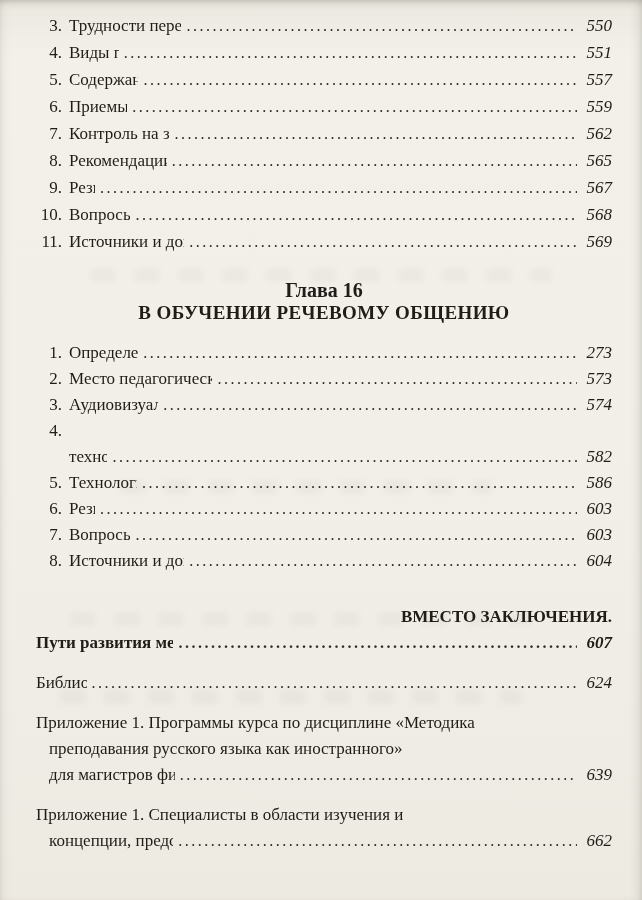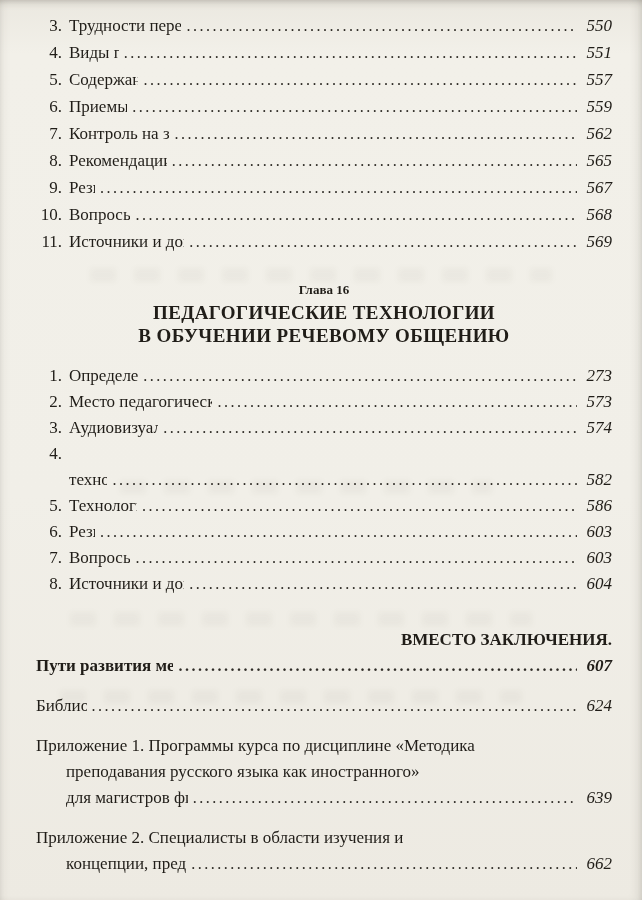--- a/index.html
+++ b/index.html
@@ -30,32 +30,32 @@
 
   .toc { position: relative; }
   .toc-top { line-height: 27px; }
   .toc-chapter { line-height: 26px; margin-top: 16px; }
   .toc-back { line-height: 26px; margin-top: 30px; }
   .toc-back .toc-entry { margin-bottom: 14px; }
   .toc-back .toc-entry:last-child { margin-bottom: 0; }
 
   .toc-line { display: flex; align-items: baseline; white-space: nowrap; }
   .toc-line.bold { font-weight: bold; justify-content: flex-end; }
-  .toc-line.indent { margin-left: 30px; }
+  .toc-line.indent { margin-left: 13px; }
   .toc-num { flex: 0 0 26px; width: 26px; text-align: right; margin-right: 7px; }
   .toc-text { flex: 0 1 auto; overflow: hidden; }
   .toc-dots { flex: 1 1 auto; overflow: hidden; margin: 0 3px 0 5px; white-space: nowrap; }
   .toc-dots::after {
     content: "..........................................................................................................................................................";
     letter-spacing: 2.5px; color: #2e2b26; font-size: 16px;
   }
   .toc-page { flex: 0 0 auto; min-width: 32px; text-align: right; font-style: italic; }
 
   .chapter-head { text-align: center; margin-top: 24px; }
-  .chapter-kicker { font-weight: bold; font-size: 13px; line-height: 22px; }
+  .chapter-kicker { font-weight: bold; font-size: 20px; line-height: 22px; }
   .chapter-title { font-weight: bold; font-size: 19px; line-height: 23px; letter-spacing: .4px; }
 </style>
 </head>
 <body>
 
 <div class="page">
   <div class="smudge s1"></div>
   <div class="smudge s2"></div>
   <div class="smudge s3"></div>
   <div class="smudge s4"></div>
@@ -130,21 +130,20 @@
           <span class="toc-num">11.</span>
           <span class="toc-text">Источники и дополнительная литература</span>
           <span class="toc-dots"></span>
           <span class="toc-page">569</span>
         </div>
       </div>
     </div>
 
   <div class="chapter-head">
     <div class="chapter-kicker">Глава 16</div>
-    <div class="chapter-title">ПЕДАГОГИЧЕСКИЕ ТЕХНОЛОГИИ</div>
     <div class="chapter-title">В ОБУЧЕНИИ РЕЧЕВОМУ ОБЩЕНИЮ</div>
   </div>
 
   <div class="toc toc-chapter">
       <div class="toc-entry">
         <div class="toc-line">
           <span class="toc-num">1.</span>
           <span class="toc-text">Определение понятий</span>
           <span class="toc-dots"></span>
           <span class="toc-page">273</span>
@@ -237,21 +236,21 @@
           <span class="toc-text">преподавания русского языка как иностранного»</span>
         </div>
         <div class="toc-line indent">
           <span class="toc-text">для магистров филологического факультета</span>
           <span class="toc-dots"></span>
           <span class="toc-page">639</span>
         </div>
       </div>
       <div class="toc-entry">
         <div class="toc-line">
-          <span class="toc-text">Приложение 2. Специалисты в области изучения и</span>
+          <span class="toc-text">Приложение 1. Специалисты в области изучения и</span>
         </div>
         <div class="toc-line indent">
           <span class="toc-text">концепции, представленной автором книги</span>
           <span class="toc-dots"></span>
           <span class="toc-page">662</span>
         </div>
       </div>
     </div>
 </div>
 

